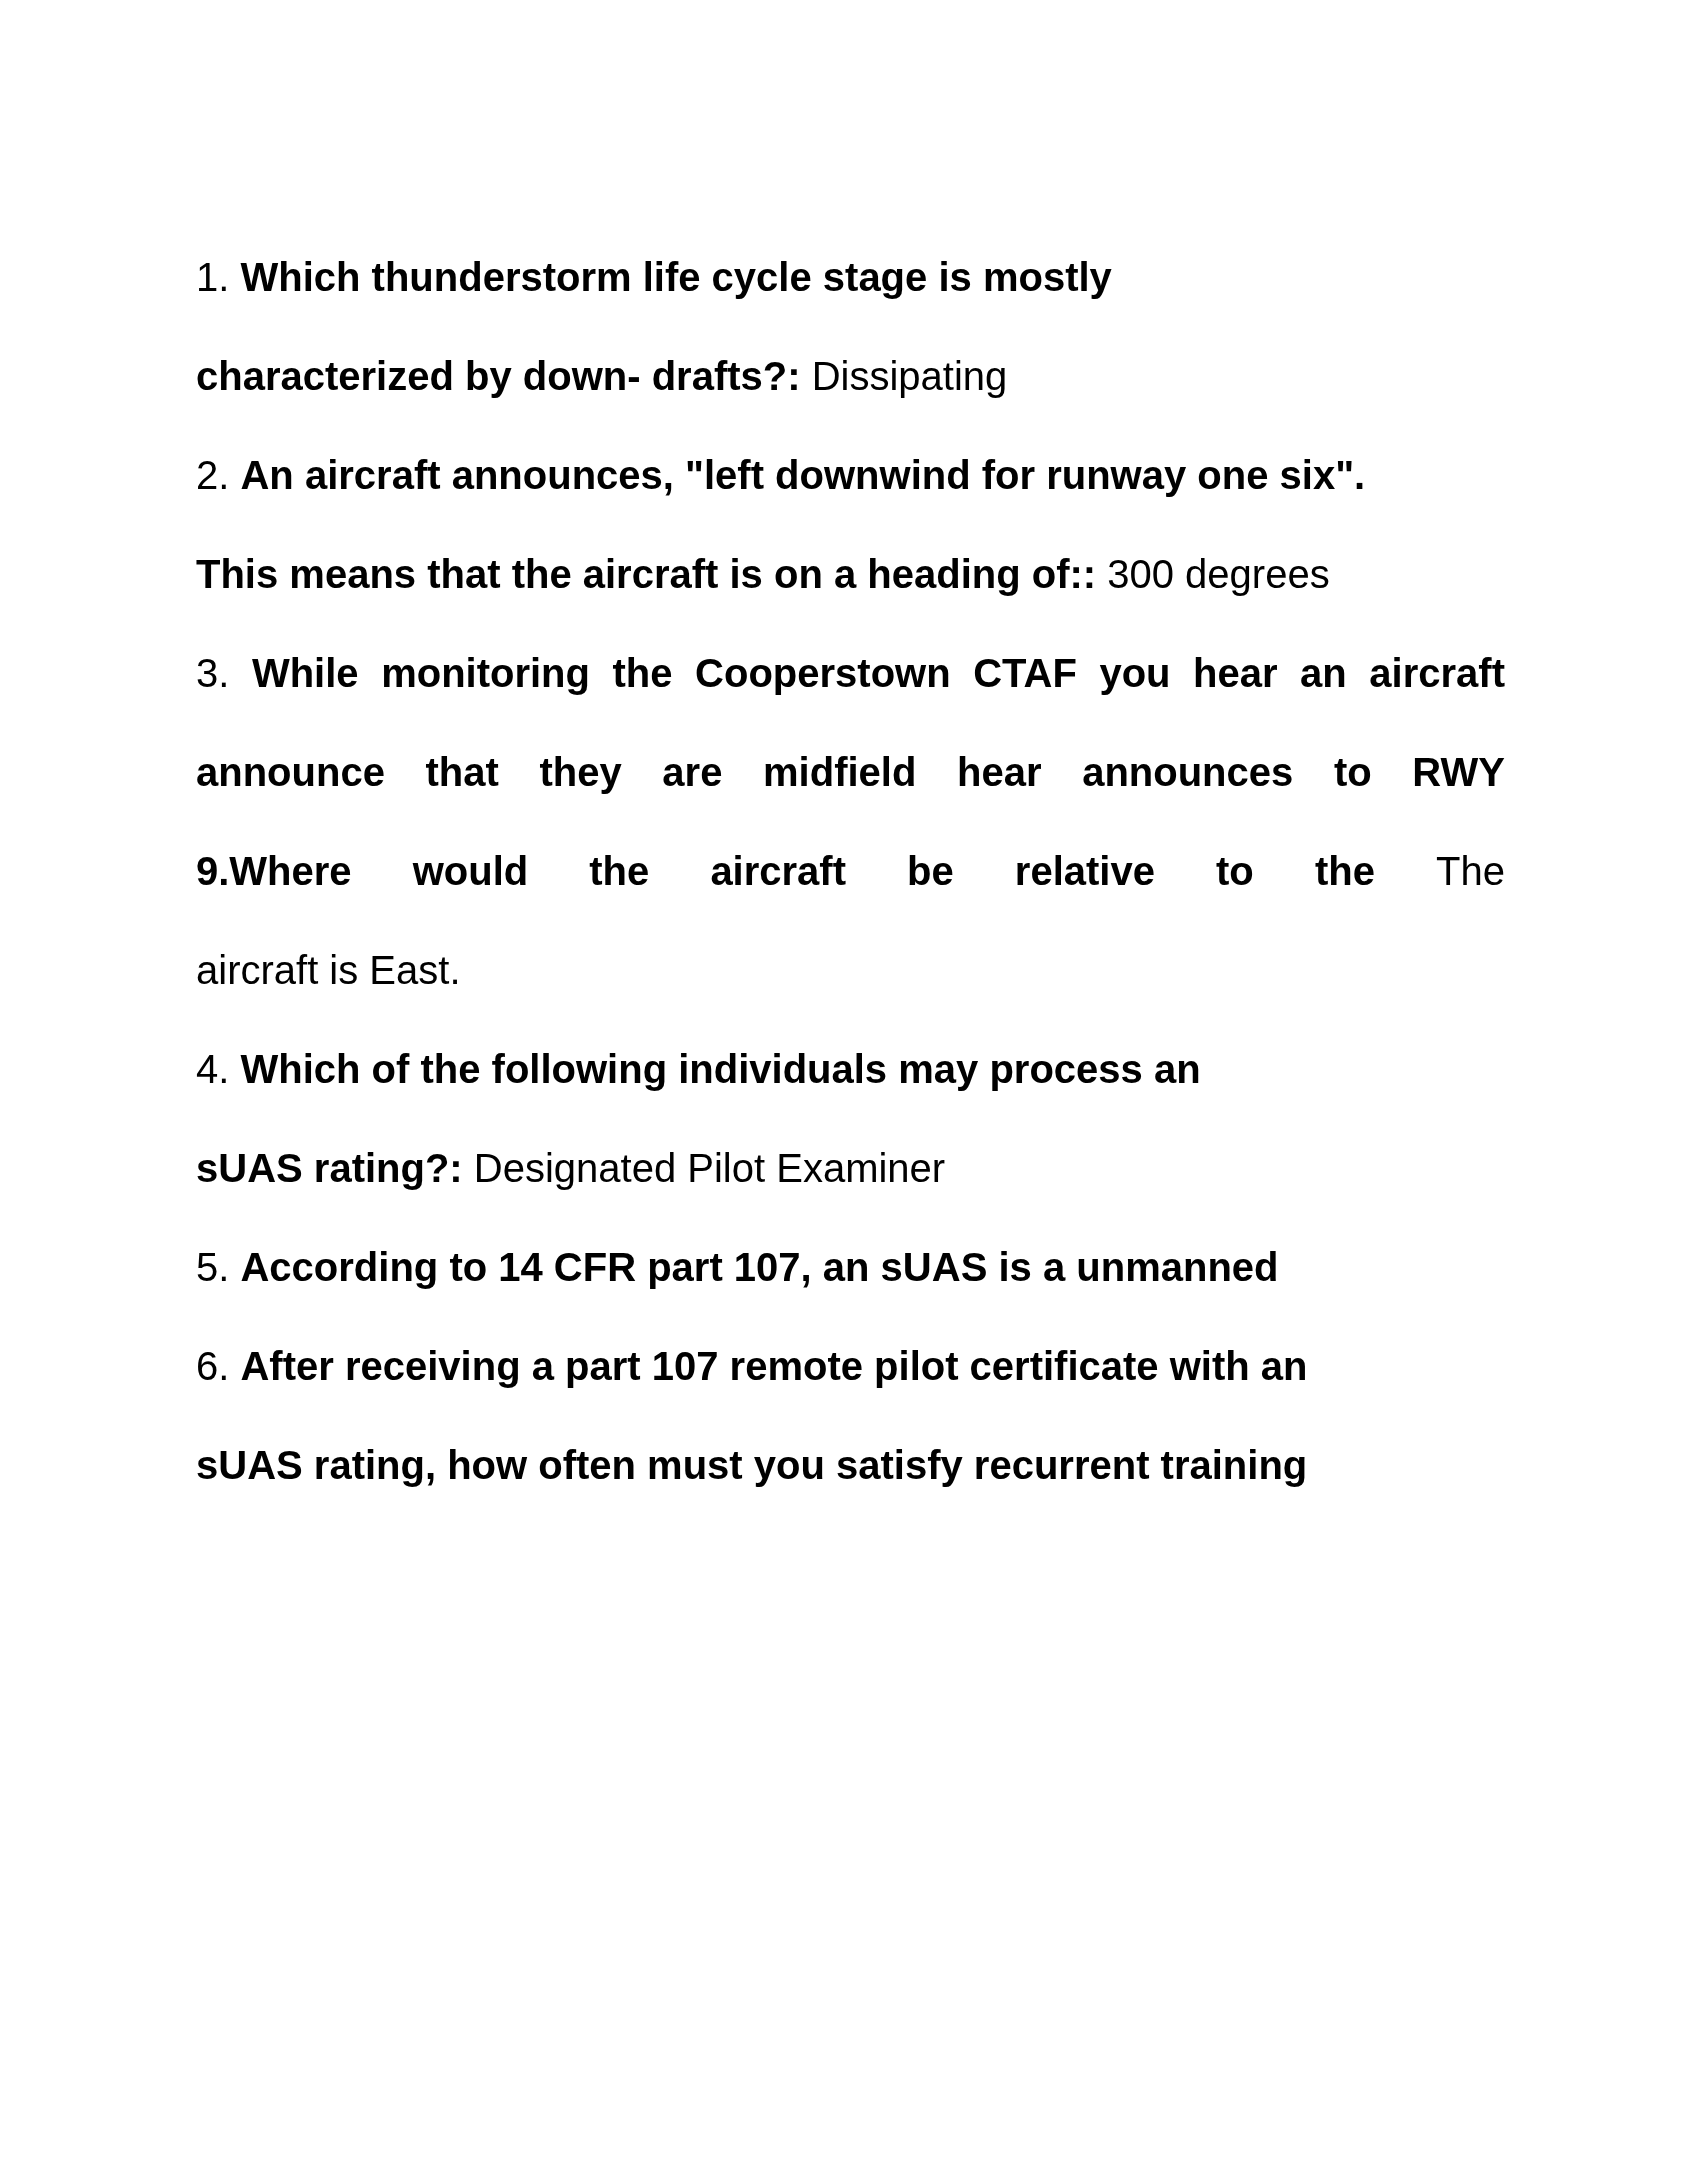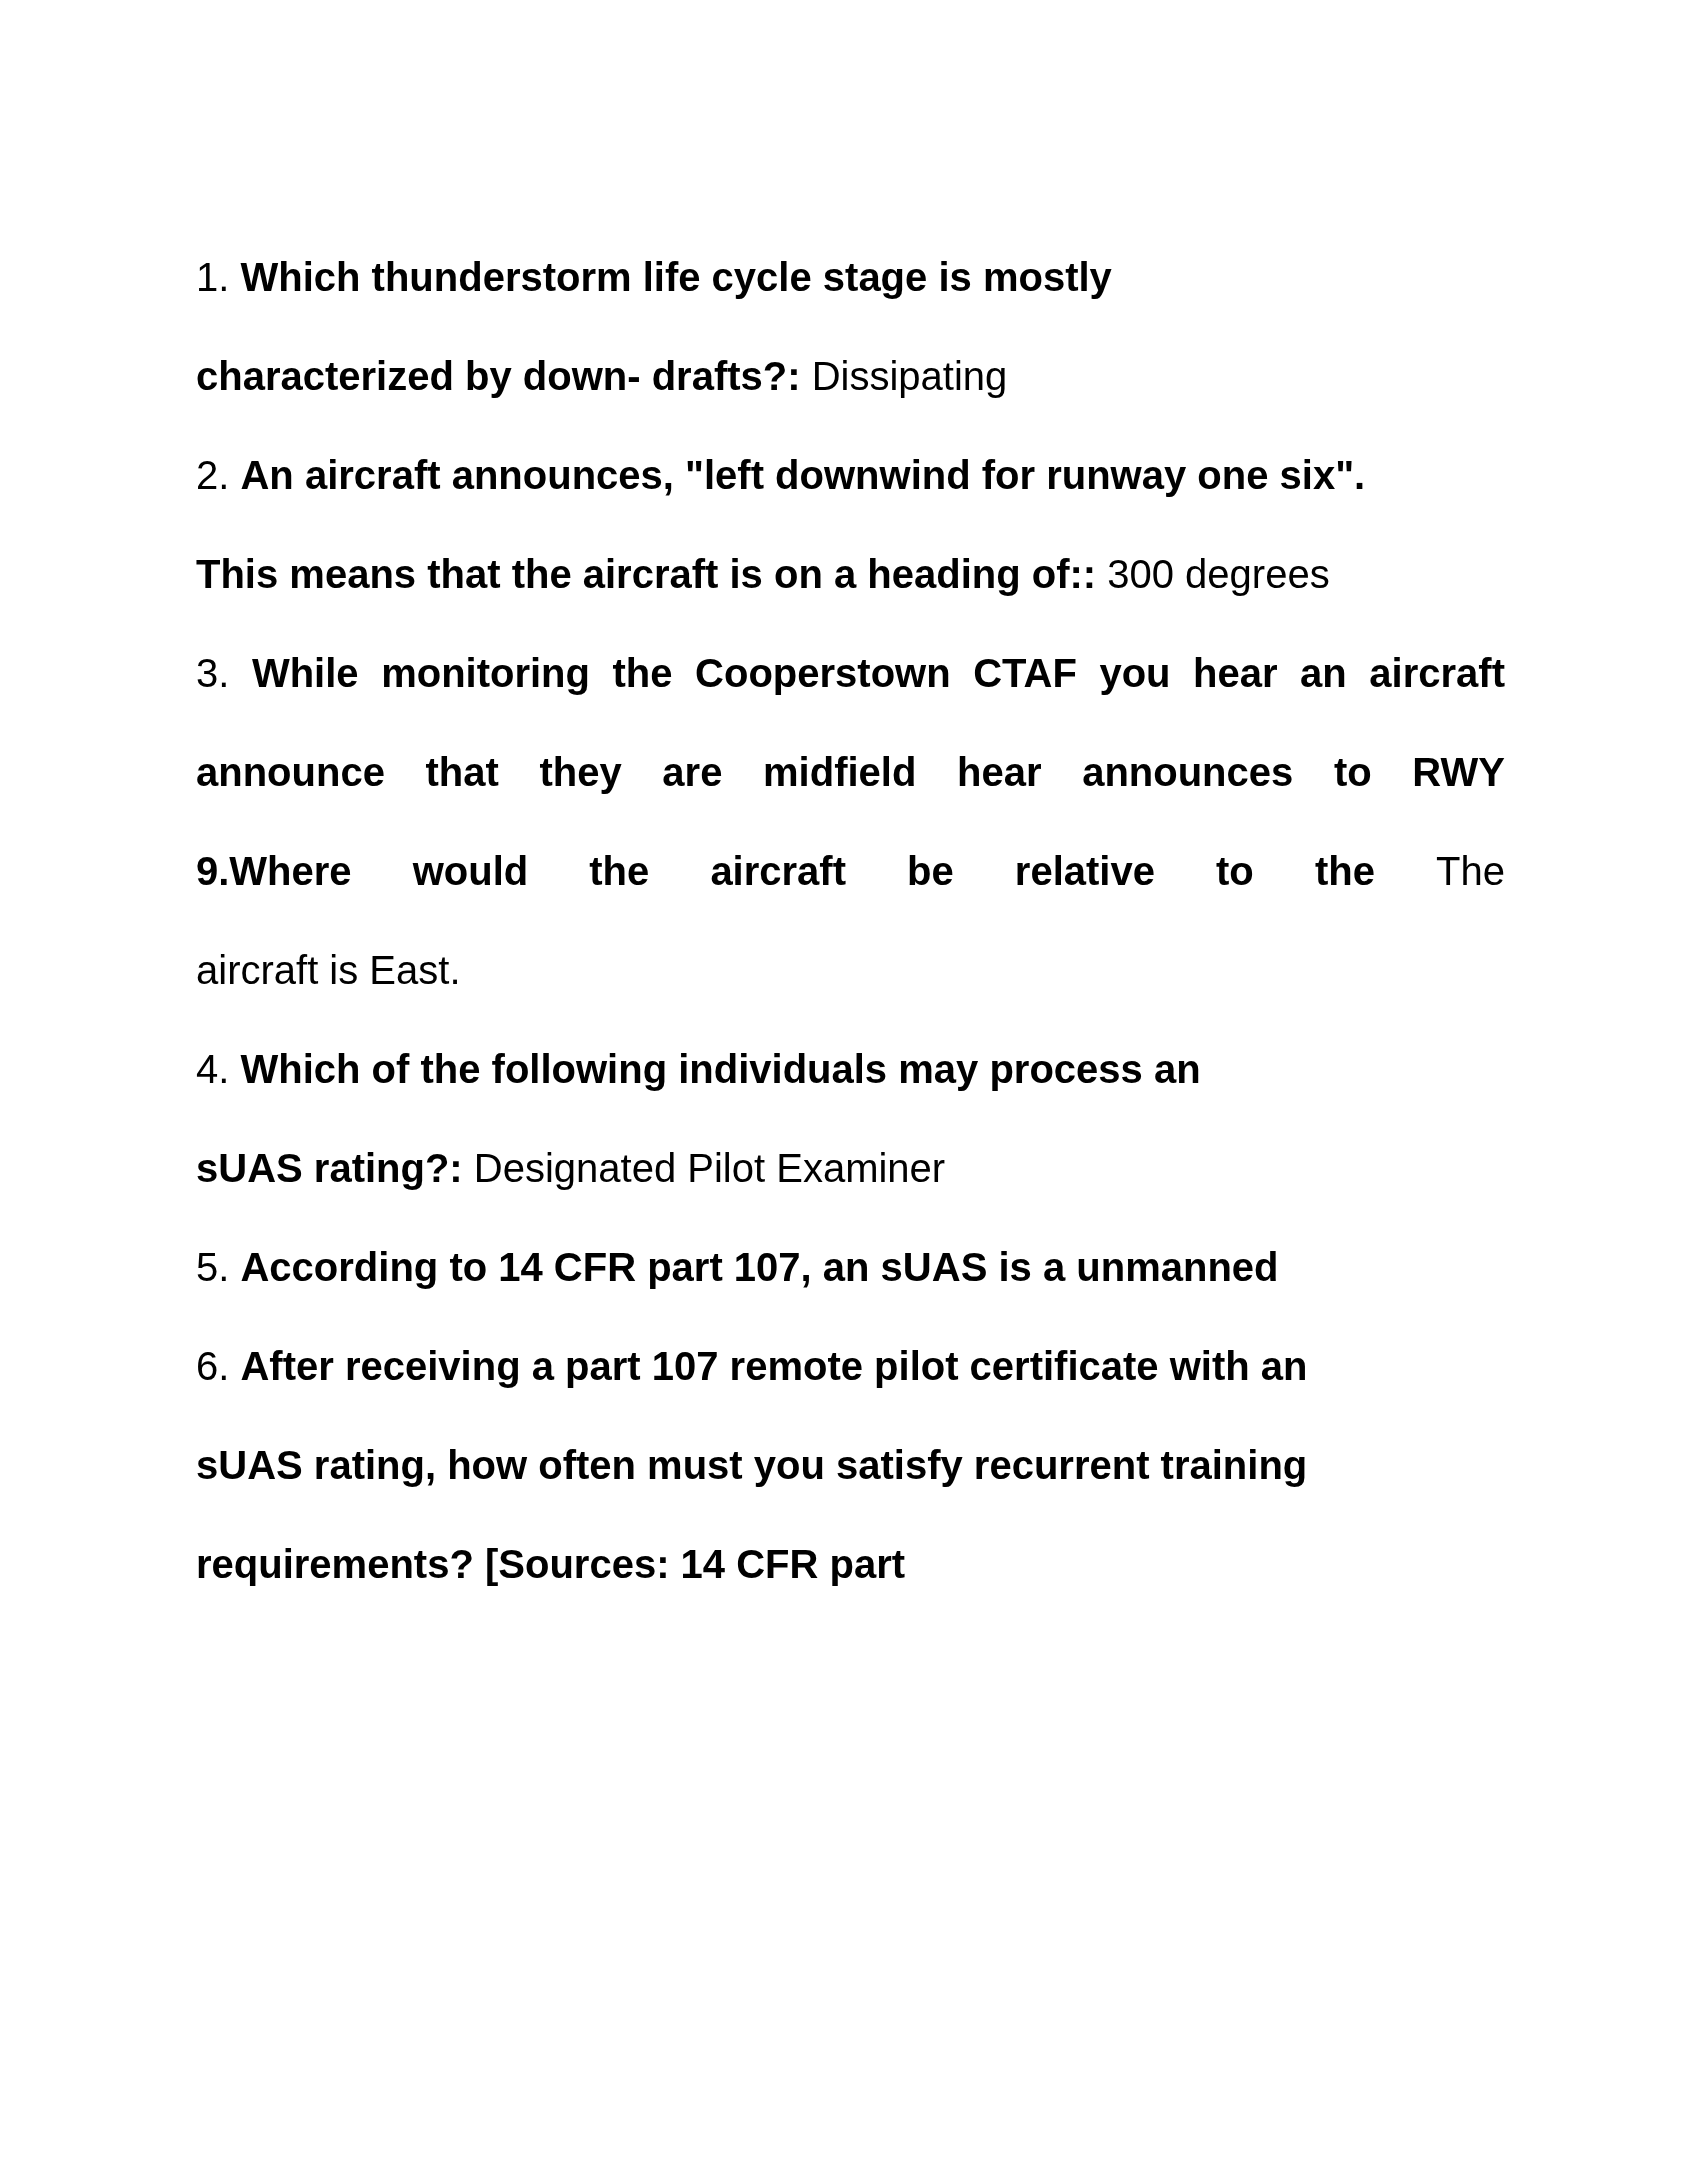--- a/index.html
+++ b/index.html
@@ -94,17 +94,16 @@
       <div>
         <div class="line"><span class="r">4. </span><span class="b">Which of the following individuals may process an</span></div>
         <div class="line"><span class="b">sUAS rating?:</span><span class="r"> Designated Pilot Examiner</span></div>
       </div>
       <div>
         <div class="line"><span class="r">5. </span><span class="b">According to 14 CFR part 107, an sUAS is a unmanned</span></div>
       </div>
       <div>
         <div class="line"><span class="r">6. </span><span class="b">After receiving a part 107 remote pilot certificate with an</span></div>
         <div class="line"><span class="b">sUAS rating, how often must you satisfy recurrent training</span></div>
-        <div class="line"><span class="b">requirements? [Sources: 14 CFR part</span></div>
       </div>
     </div>
 </div>
 
 
 </body></html>

